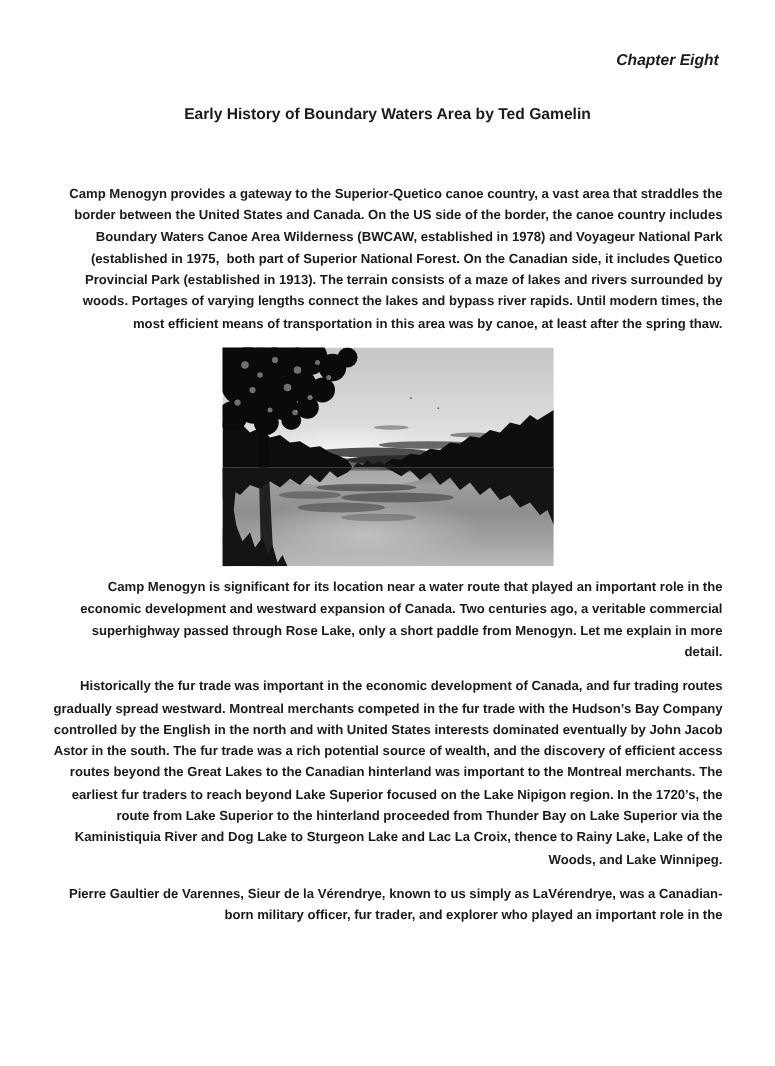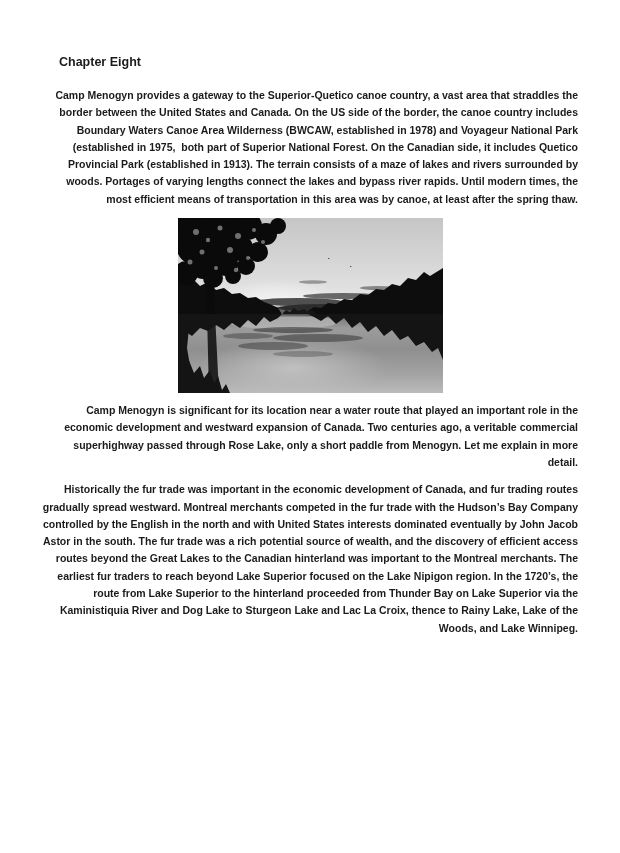--- a/index.html
+++ b/index.html
@@ -7,25 +7,26 @@
     position:relative;
     width:620px; height:853px;
     background:#ffffff;
     overflow:hidden;
     font-family:"Liberation Sans", sans-serif;
     color:#1b1b1b;
     box-sizing:border-box;
     padding:38px 42px 0 42px;
   }
   .doc-title {
-    margin:17px;
-    text-align:left;
+    margin:3px;
+    text-align:right;
     font-size:12.5px;
     font-weight:700;
     line-height:15px;
+    font-style:italic;
   }
   .doc-subtitle {
     margin:28px 0 48px 0;
     text-align:center;
     font-size:12.5px;
     font-weight:700;
     line-height:15px;
   }
   .para {
     margin:0 0 10px 0;
@@ -43,20 +44,21 @@
   }
   .photo-figure svg { display:block; }
 </style>
 </head>
 <body>
 
 <div class="page">
 
   <h1 class="doc-title">Chapter Eight</h1>
 
+  <h2 class="doc-subtitle">Early History of Boundary Waters Area by Ted Gamelin</h2>
 
   <p class="para">Camp Menogyn provides a gateway to the Superior-Quetico canoe country, a vast area that straddles the border between the United States and Canada. On the US side of the border, the canoe country includes Boundary Waters Canoe Area Wilderness (BWCAW, established in 1978) and Voyageur National Park (established in 1975,  both part of Superior National Forest. On the Canadian side, it includes Quetico Provincial Park (established in 1913). The terrain consists of a maze of lakes and rivers surrounded by woods. Portages of varying lengths connect the lakes and bypass river rapids. Until modern times, the most efficient means of transportation in this area was by canoe, at least after the spring thaw.</p>
 
   <figure class="photo-figure" aria-label="Black-and-white photograph of a calm lake at dusk: large silhouetted tree on the left, dark treelines on both shores, streaked clouds over a bright horizon glow, all mirrored in the water">
     <svg width="265" height="175" viewBox="0 0 265 175">
       <defs>
         <linearGradient id="skyGrad" x1="0" y1="0" x2="0" y2="1">
           <stop offset="0" stop-color="#c6c6c6"></stop>
           <stop offset="0.55" stop-color="#d9d9d9"></stop>
           <stop offset="1" stop-color="#ececec"></stop>
@@ -155,14 +157,15 @@
         <polygon points="0,96 104,96 100,100 92,104 86,99 78,108 70,102 62,110 54,105 46,112 38,107 30,113 22,110 14,118 8,114 0,122"></polygon>
         <polygon points="0,96 12,100 9,130 14,160 6,175 0,175"></polygon>
         <polygon points="29,96 37,96 41,175 31,175" opacity="0.9"></polygon>
         <polygon points="0,175 0,145 6,150 10,140 16,155 22,148 26,160 32,152 36,165 40,158 44,172 48,166 52,175"></polygon>
       </g>
     </svg>
   </figure>
 
   <p class="para">Camp Menogyn is significant for its location near a water route that played an important role in the economic development and westward expansion of Canada. Two centuries ago, a veritable commercial superhighway passed through Rose Lake, only a short paddle from Menogyn. Let me explain in more detail.</p>
   <p class="para">Historically the fur trade was important in the economic development of Canada, and fur trading routes gradually spread westward. Montreal merchants competed in the fur trade with the Hudson’s Bay Company controlled by the English in the north and with United States interests dominated eventually by John Jacob Astor in the south. The fur trade was a rich potential source of wealth, and the discovery of efficient access routes beyond the Great Lakes to the Canadian hinterland was important to the Montreal merchants. The earliest fur traders to reach beyond Lake Superior focused on the Lake Nipigon region. In the 1720’s, the route from Lake Superior to the hinterland proceeded from Thunder Bay on Lake Superior via the Kaministiquia River and Dog Lake to Sturgeon Lake and Lac La Croix, thence to Rainy Lake, Lake of the Woods, and Lake Winnipeg.</p>
+  <p class="para">Pierre Gaultier de Varennes, Sieur de la Vérendrye, known to us simply as LaVérendrye, was a Canadian-born military officer, fur trader, and explorer who played an important role in the</p>
 
 </div>
 
 </body></html>

